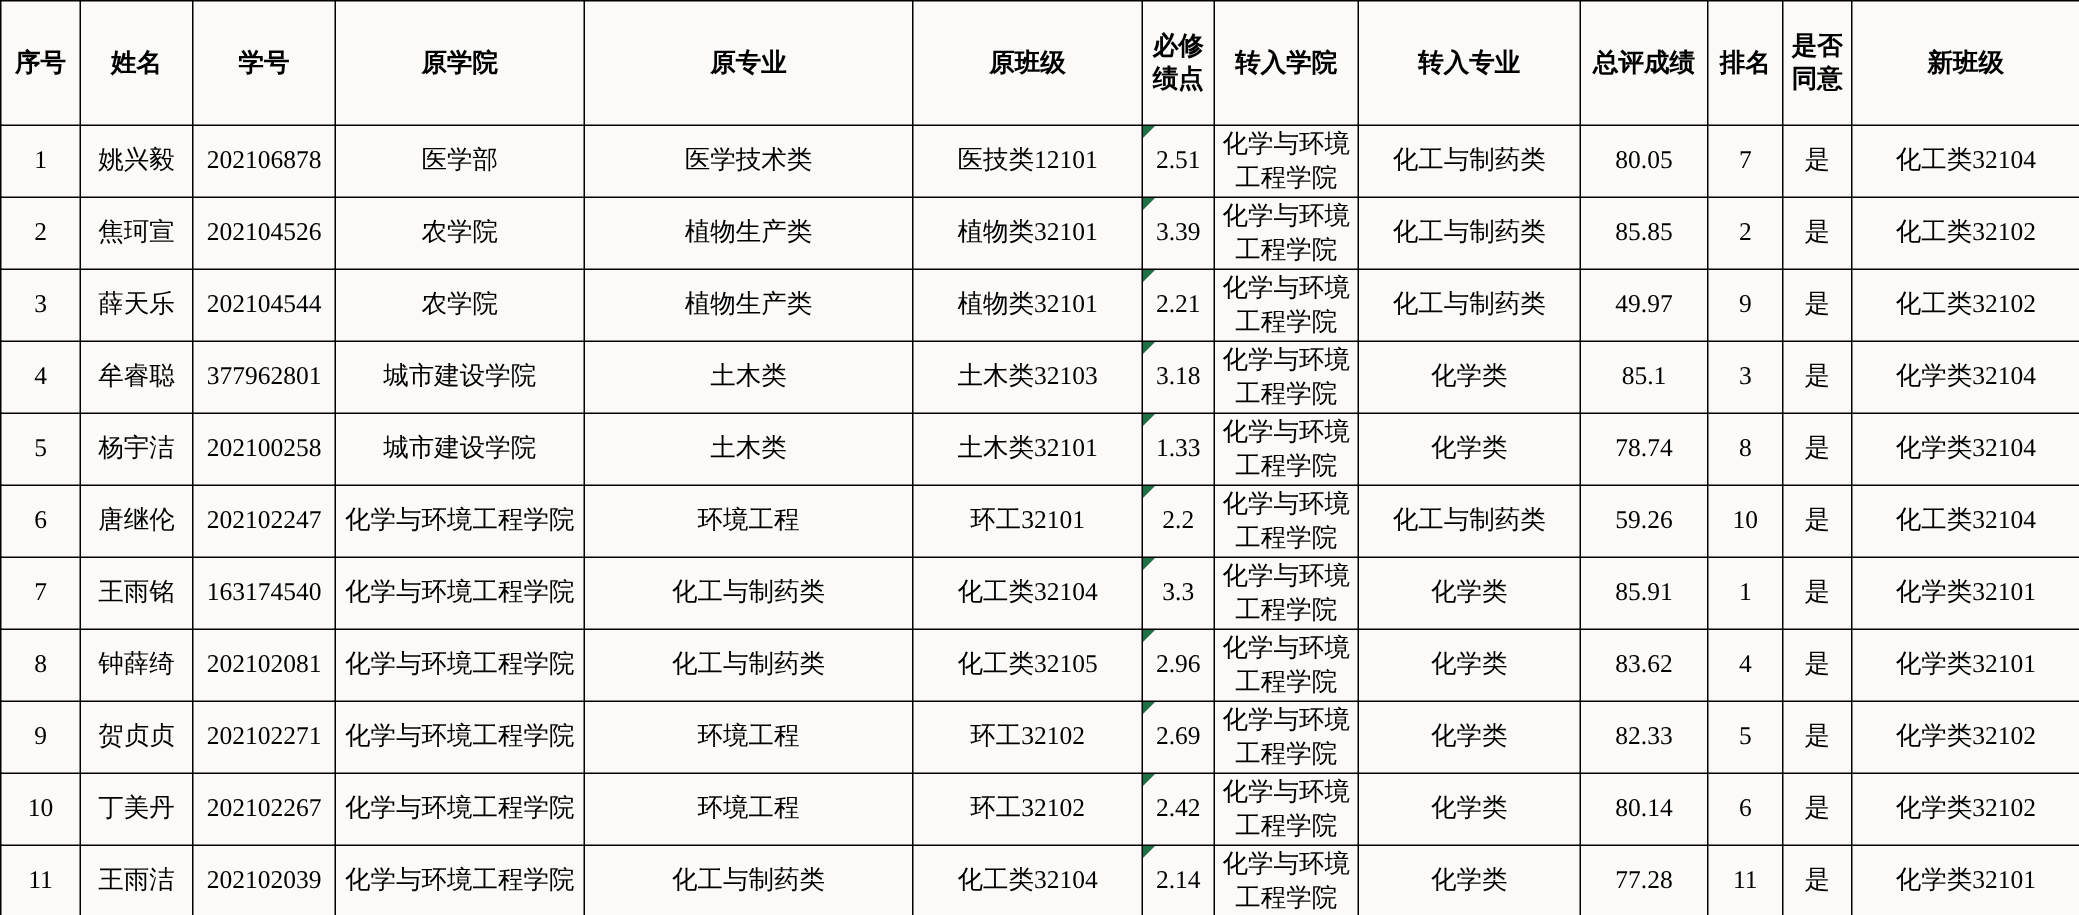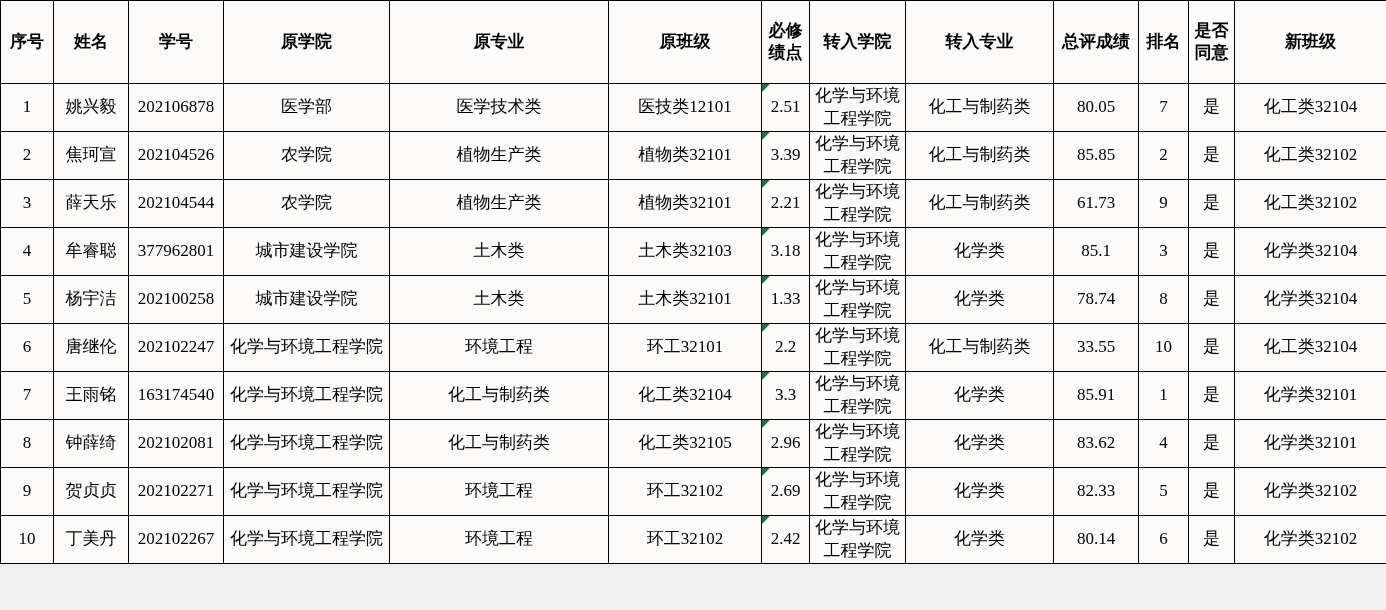--- a/index.html
+++ b/index.html
@@ -120,21 +120,21 @@
       <tr>
         <td>3</td>
         <td>薛天乐</td>
         <td>202104544</td>
         <td>农学院</td>
         <td>植物生产类</td>
         <td>植物类32101</td>
         <td><span class="corner-marker"></span><span>2.21</span></td>
         <td>化学与环境工程学院</td>
         <td>化工与制药类</td>
-        <td>61.73</td>
+        <td>49.97</td>
         <td>9</td>
         <td>是</td>
         <td>化工类32102</td>
       </tr>
       <tr>
         <td>4</td>
         <td>牟睿聪</td>
         <td>377962801</td>
         <td>城市建设学院</td>
         <td>土木类</td>
@@ -165,21 +165,21 @@
       <tr>
         <td>6</td>
         <td>唐继伦</td>
         <td>202102247</td>
         <td>化学与环境工程学院</td>
         <td>环境工程</td>
         <td>环工32101</td>
         <td><span class="corner-marker"></span><span>2.2</span></td>
         <td>化学与环境工程学院</td>
         <td>化工与制药类</td>
-        <td>33.55</td>
+        <td>59.26</td>
         <td>10</td>
         <td>是</td>
         <td>化工类32104</td>
       </tr>
       <tr>
         <td>7</td>
         <td>王雨铭</td>
         <td>163174540</td>
         <td>化学与环境工程学院</td>
         <td>化工与制药类</td>
@@ -229,15 +229,30 @@
         <td>化学与环境工程学院</td>
         <td>环境工程</td>
         <td>环工32102</td>
         <td><span class="corner-marker"></span><span>2.42</span></td>
         <td>化学与环境工程学院</td>
         <td>化学类</td>
         <td>80.14</td>
         <td>6</td>
         <td>是</td>
         <td>化学类32102</td>
+      </tr>
+      <tr>
+        <td>11</td>
+        <td>王雨洁</td>
+        <td>202102039</td>
+        <td>化学与环境工程学院</td>
+        <td>化工与制药类</td>
+        <td>化工类32104</td>
+        <td><span class="corner-marker"></span><span>2.14</span></td>
+        <td>化学与环境工程学院</td>
+        <td>化学类</td>
+        <td>77.28</td>
+        <td>11</td>
+        <td>是</td>
+        <td>化学类32101</td>
       </tr>
     </tbody>
 </table>
 
 </body></html>

